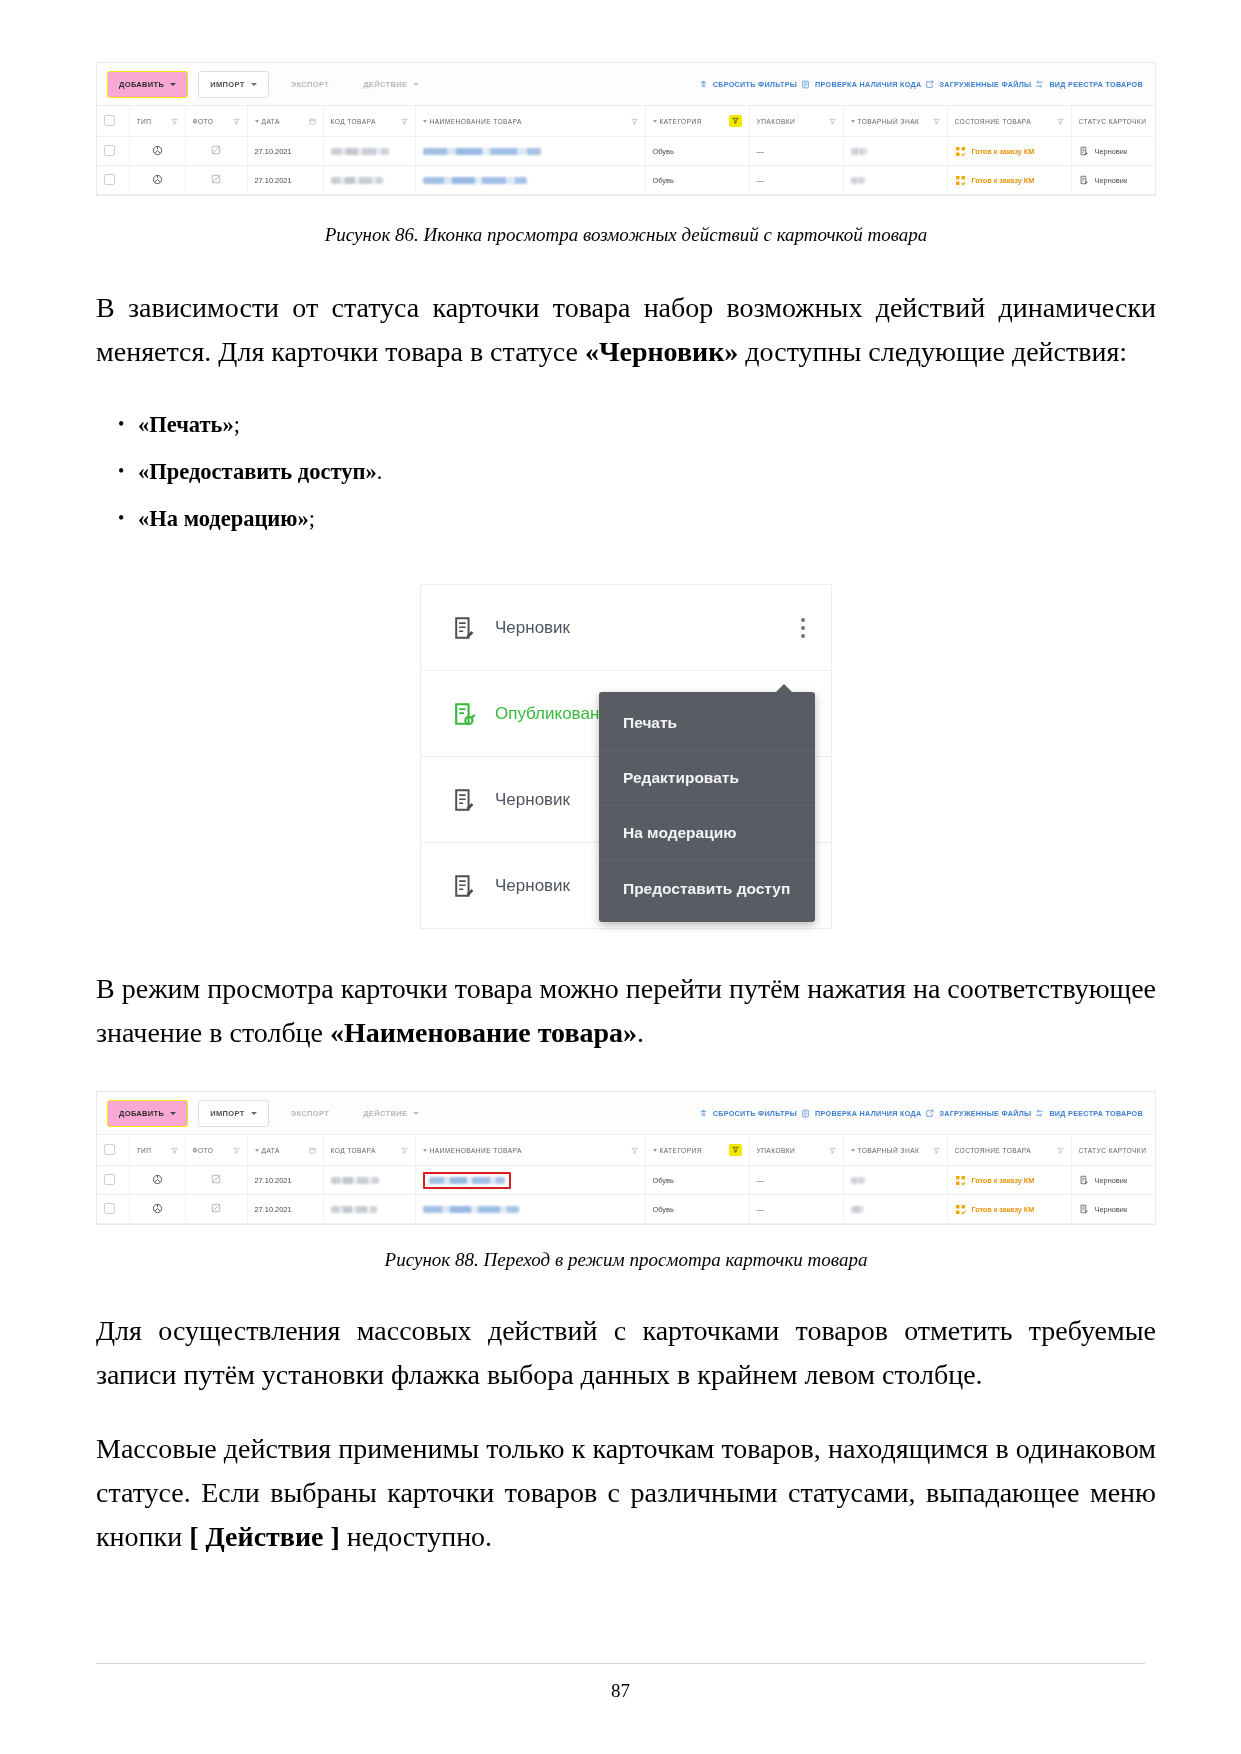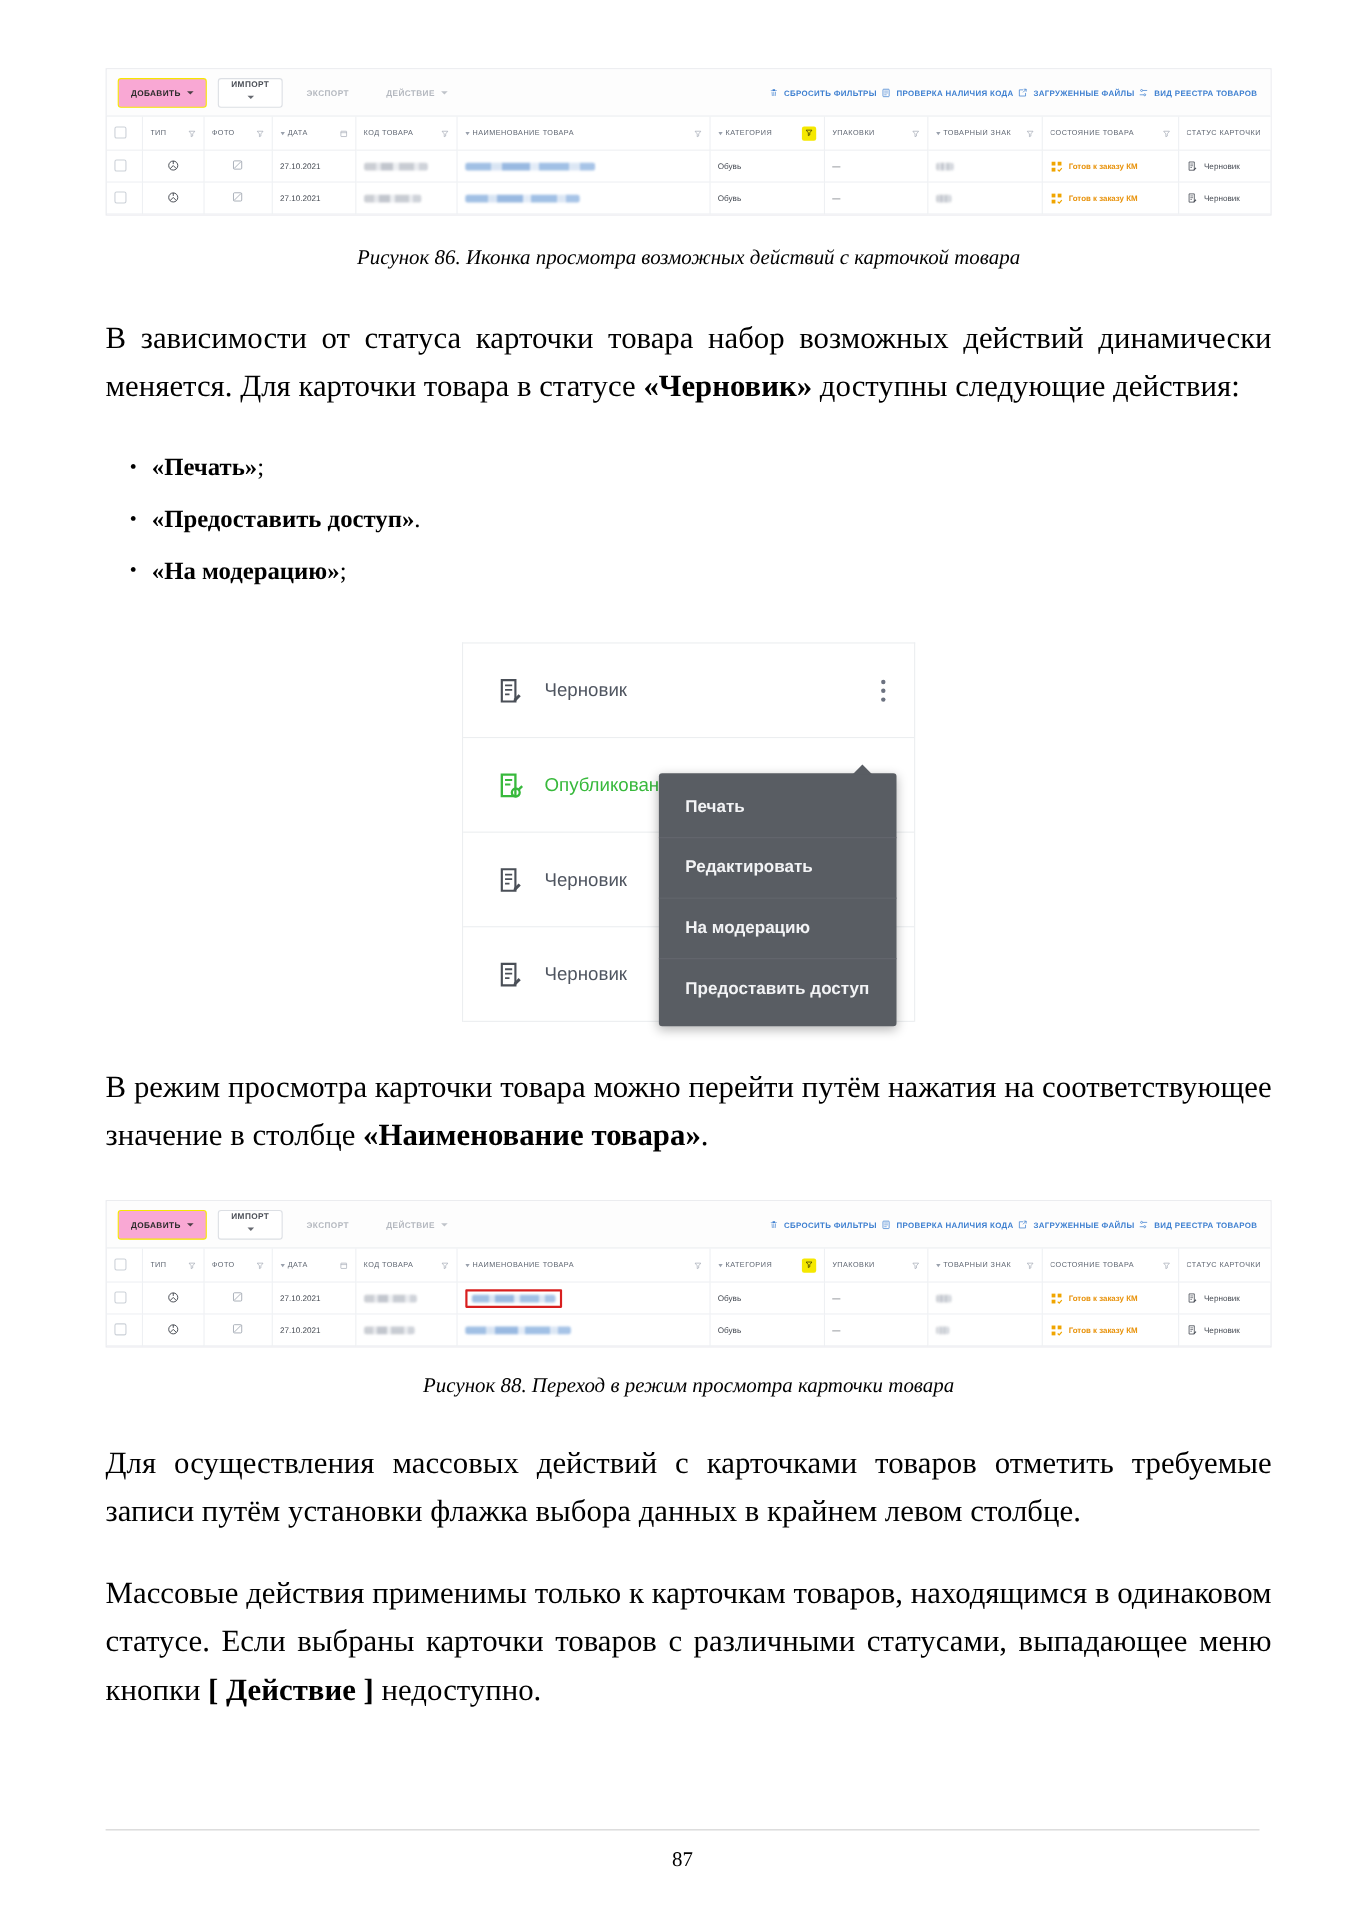--- a/index.html
+++ b/index.html
@@ -106,21 +106,20 @@
   .btn.primary {
     background: #f9a8d4;
     color: #2b2b2b;
     border: 1px solid #f5e800;
     align-items: center;
   }
   .btn.outline {
     background: #ffffff;
     border: 1px solid #dcdfe4;
     color: #4b4f57;
-    flex-direction: column;
   }
   .btn.ghost {
     background: transparent;
     border: 1px solid transparent;
     color: #b4b8bf;
   }
   .caret {
     width: 0; height: 0;
     border-left: 3px solid transparent;
     border-right: 3px solid transparent;
@@ -240,21 +239,21 @@
     top: 50%;
     transform: translateY(-50%);
   }
   .fig87 .kebab-big span {
     display: block; width: 4px; height: 4px; border-radius: 50%;
     background: #6c7280; margin: 4px 0;
   }
   .ctxmenu {
     position: absolute;
     left: 178px;
-    top: 118px;
+    top: 107px;
     width: 216px;
     background: #595d63;
     border-radius: 3px;
     box-shadow: 0 3px 10px rgba(0,0,0,.28);
     z-index: 5;
     padding: 4px 0 6px;
   }
   .ctxmenu .arrow {
     position: absolute;
     top: -8px;

